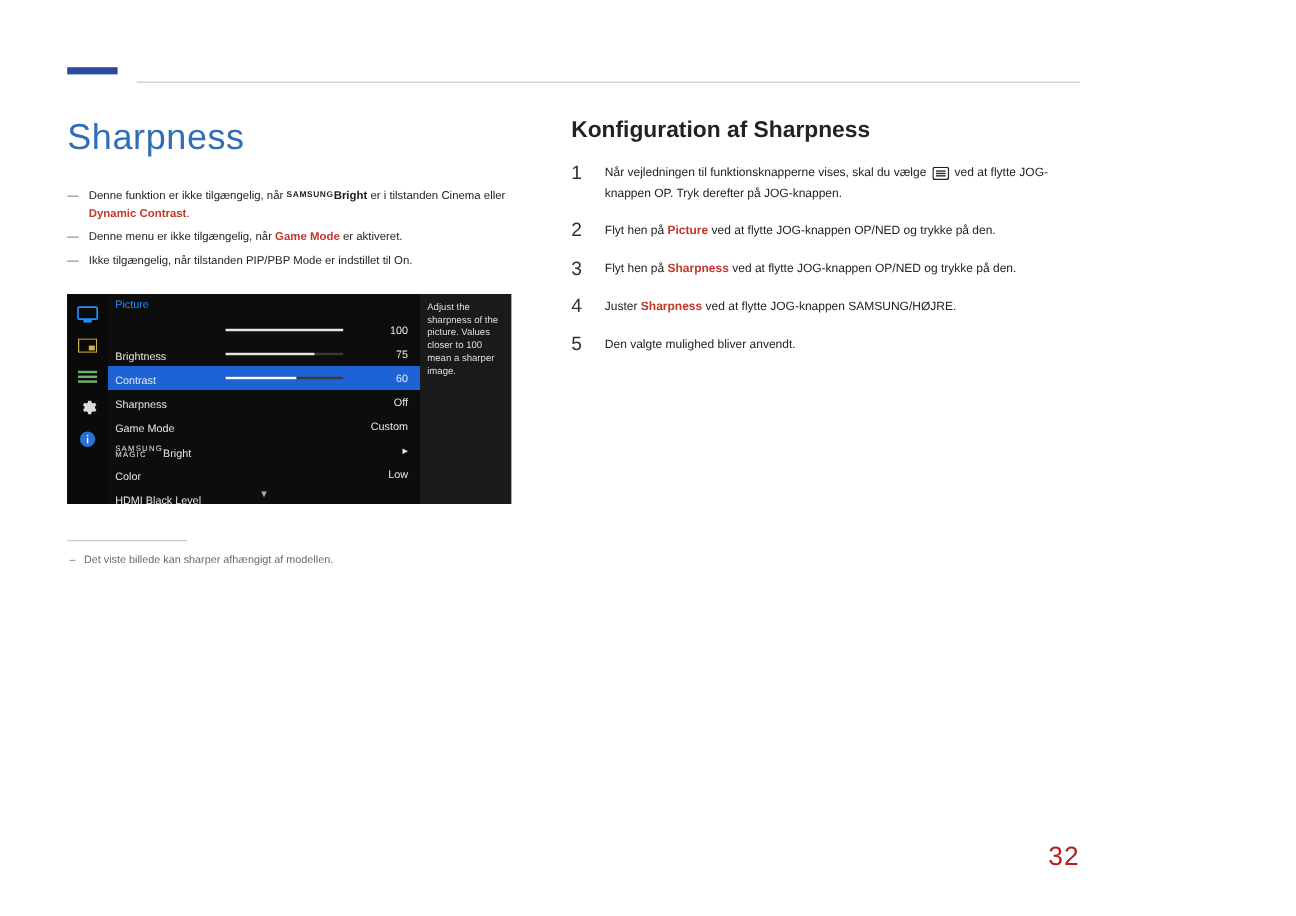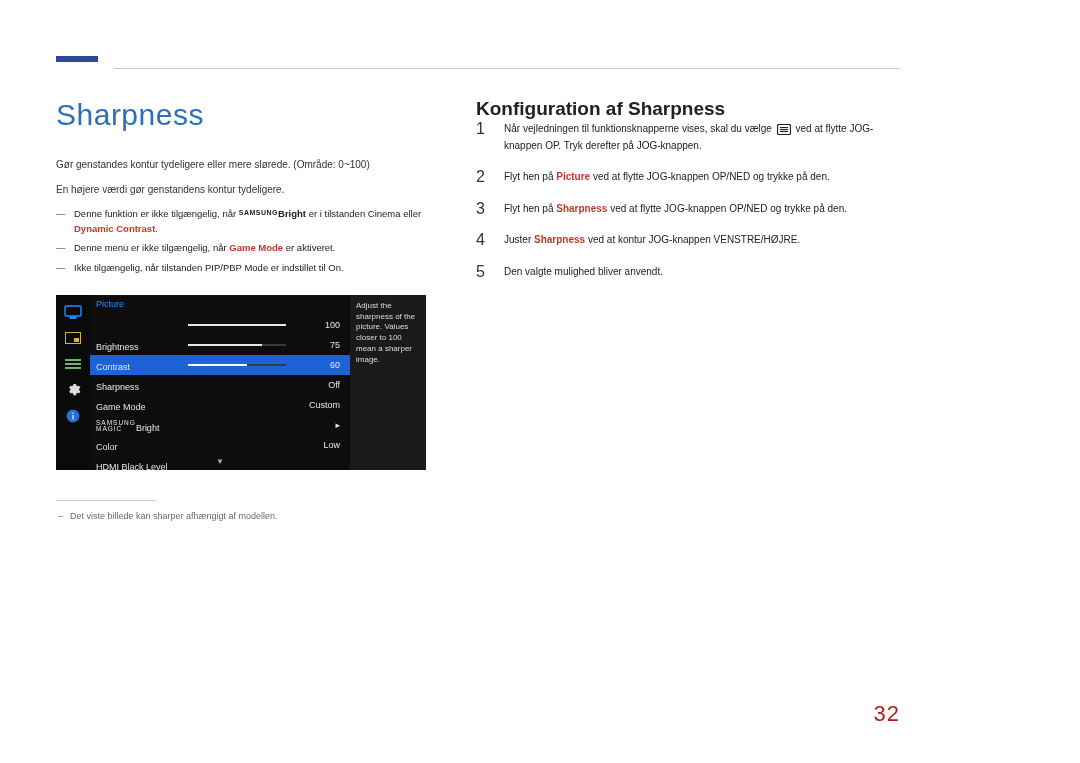--- a/index.html
+++ b/index.html
@@ -113,20 +113,21 @@
     color: #ddd;
   }
   .magic-label { font-size: 6.5px; letter-spacing: 1px; vertical-align: 2px; }
   .footnote-rule { margin-top: 30px; width: 100px; height: 0; border-top: 1px solid #c9c9c9; }
   .footnote { margin-top: 10px; font-size: 9px; color: #6b6b6b; position: relative; padding-left: 14px; }
   .footnote::before { content: "–"; position: absolute; left: 2px; top: 0; }
   h2.subsection {
     font-size: 19px;
     font-weight: 700;
     color: #222;
+    margin-bottom: 16px;
   }
   .steps { font-size: 10px; line-height: 1.7; }
   .step { display: flex; gap: 14px; margin-bottom: 14px; }
   .step-num { font-size: 16px; font-weight: 400; color: #333; width: 14px; flex: none; line-height: 1.1; }
   .step-icon {
     display: inline-flex;
     vertical-align: -3px;
     margin: 0 2px;
   }
   .page-number {
@@ -143,24 +144,20 @@
 
 <div class="page">
   <div class="chapter-bar"></div>
   <div class="top-rule"></div>
 
   <div class="content">
 
     <div class="col-left">
       <h1 class="section-title">Sharpness</h1>
 
-      <div class="body-text">
-        <p>Gør genstandes kontur tydeligere eller mere slørede. (Område: 0~100)</p>
-        <p>En højere værdi gør genstandens kontur tydeligere.</p>
-      </div>
 
       <div class="dash-line">
         <span>Denne funktion er ikke tilgængelig, når </span><span class="bold-magic"><span class="magic-prefix">SAMSUNG</span><span>Bright</span></span><span> er i tilstanden </span><span class="bold-black">Cinema</span><span> eller </span><span class="bold-red">Dynamic Contrast</span><span>.</span>
       </div>
 
       <div class="dash-line">
         <span>Denne menu er ikke tilgængelig, når </span><span class="bold-red">Game Mode</span><span> er aktiveret.</span>
       </div>
 
       <div class="dash-line">
@@ -274,21 +271,21 @@
           <div class="step">
             <div class="step-num">2</div>
             <div><span>Flyt hen på </span><span class="bold-red">Picture</span><span> ved at flytte JOG-knappen OP/NED og trykke på den.</span></div>
           </div>
           <div class="step">
             <div class="step-num">3</div>
             <div><span>Flyt hen på </span><span class="bold-red">Sharpness</span><span> ved at flytte JOG-knappen OP/NED og trykke på den.</span></div>
           </div>
           <div class="step">
             <div class="step-num">4</div>
-            <div><span>Juster </span><span class="bold-red">Sharpness</span><span> ved at kontur JOG-knappen VENSTRE/HØJRE.</span></div>
+            <div><span>Juster </span><span class="bold-red">Sharpness</span><span> ved at flytte JOG-knappen SAMSUNG/HØJRE.</span></div>
           </div>
           <div class="step">
             <div class="step-num">5</div>
             <div><span>Den valgte mulighed bliver anvendt.</span></div>
           </div>
         </div>
     </div>
   </div>
 
   <div class="page-number">32</div>

